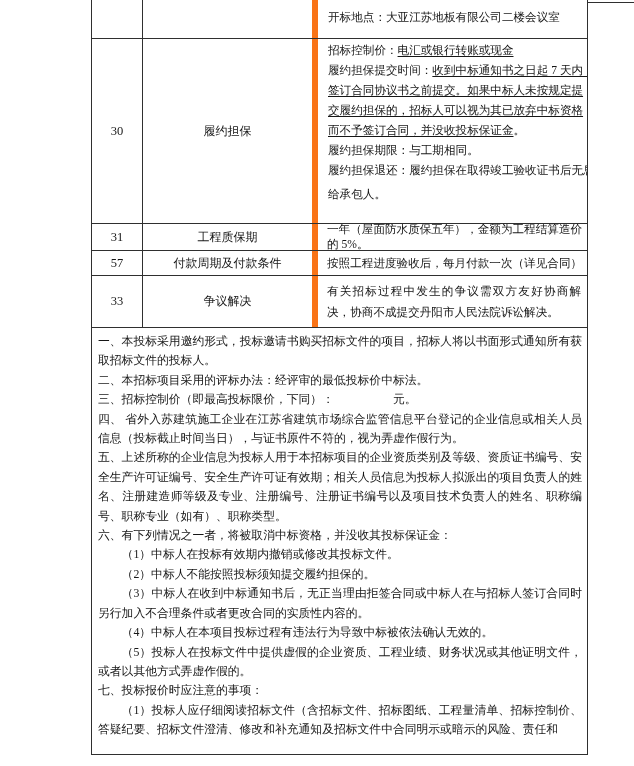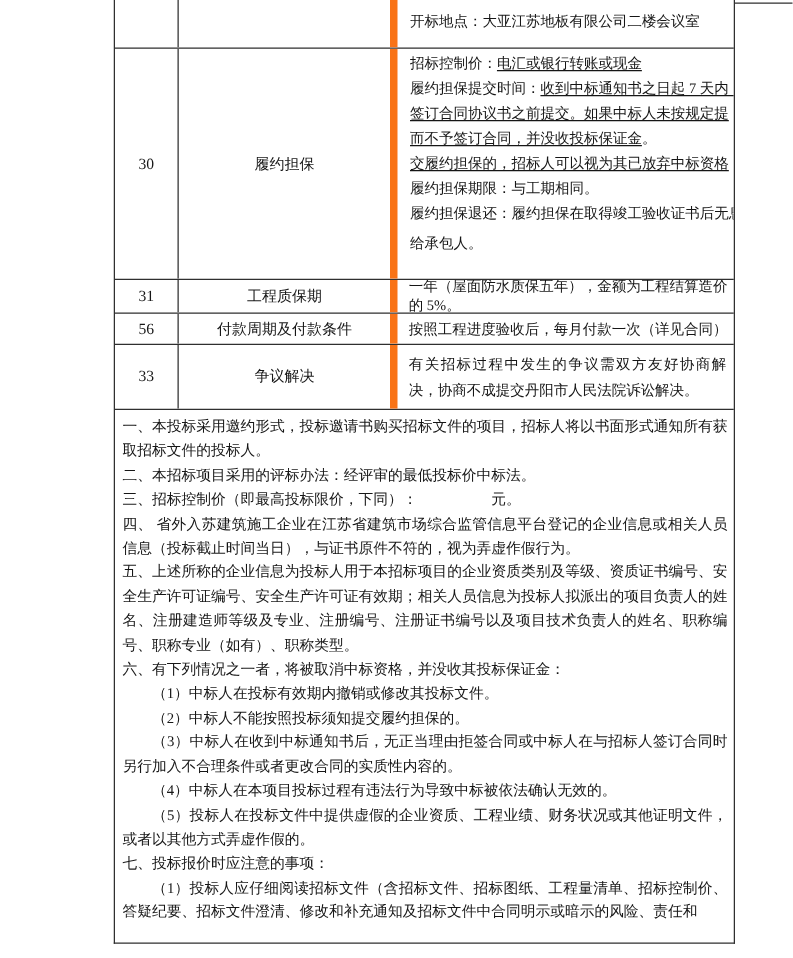--- a/index.html
+++ b/index.html
@@ -78,36 +78,36 @@
       <div class="c3 p-open">开标地点：大亚江苏地板有限公司二楼会议室</div>
     </div>
 
     <div class="row r-30">
       <div class="c1">30</div>
       <div class="c2">履约担保</div>
       <div class="c3 guarantee" id="r30-content">
           <div class="line"><span>招标控制价：</span><span class="u">电汇或银行转账或现金</span></div>
           <div class="line"><span>履约担保提交时间：</span><span class="u">收到中标通知书之日起 7 天内，</span></div>
           <div class="line"><span class="u">签订合同协议书之前提交。如果中标人未按规定提</span></div>
+          <div class="line"><span class="u">交履约担保的，招标人可以视为其已放弃中标资格</span></div>
           <div class="line"><span class="u">而不予签订合同，并没收投标保证金</span><span>。</span></div>
-          <div class="line"><span class="u">交履约担保的，招标人可以视为其已放弃中标资格</span></div>
           <div class="line"><span>履约担保期限：与工期相同。</span></div>
           <div class="line"><span>履约担保退还：履约担保在取得竣工验收证书后无息退</span></div>
           <div class="line gap"><span>给承包人。</span></div>
         </div>
     </div>
 
     <div class="row r-31">
       <div class="c1">31</div>
       <div class="c2">工程质保期</div>
       <div class="c3 vcenter">一年（屋面防水质保五年），金额为工程结算造价的 5%。</div>
     </div>
 
     <div class="row r-32">
-      <div class="c1">56</div>
+      <div class="c1">57</div>
       <div class="c2">付款周期及付款条件</div>
       <div class="c3 vcenter">按照工程进度验收后，每月付款一次（详见合同）</div>
     </div>
 
     <div class="row r-33">
       <div class="c1">33</div>
       <div class="c2">争议解决</div>
       <div class="c3 dispute">有关招标过程中发生的争议需双方友好协商解决，协商不成提交丹阳市人民法院诉讼解决。</div>
     </div>
 

